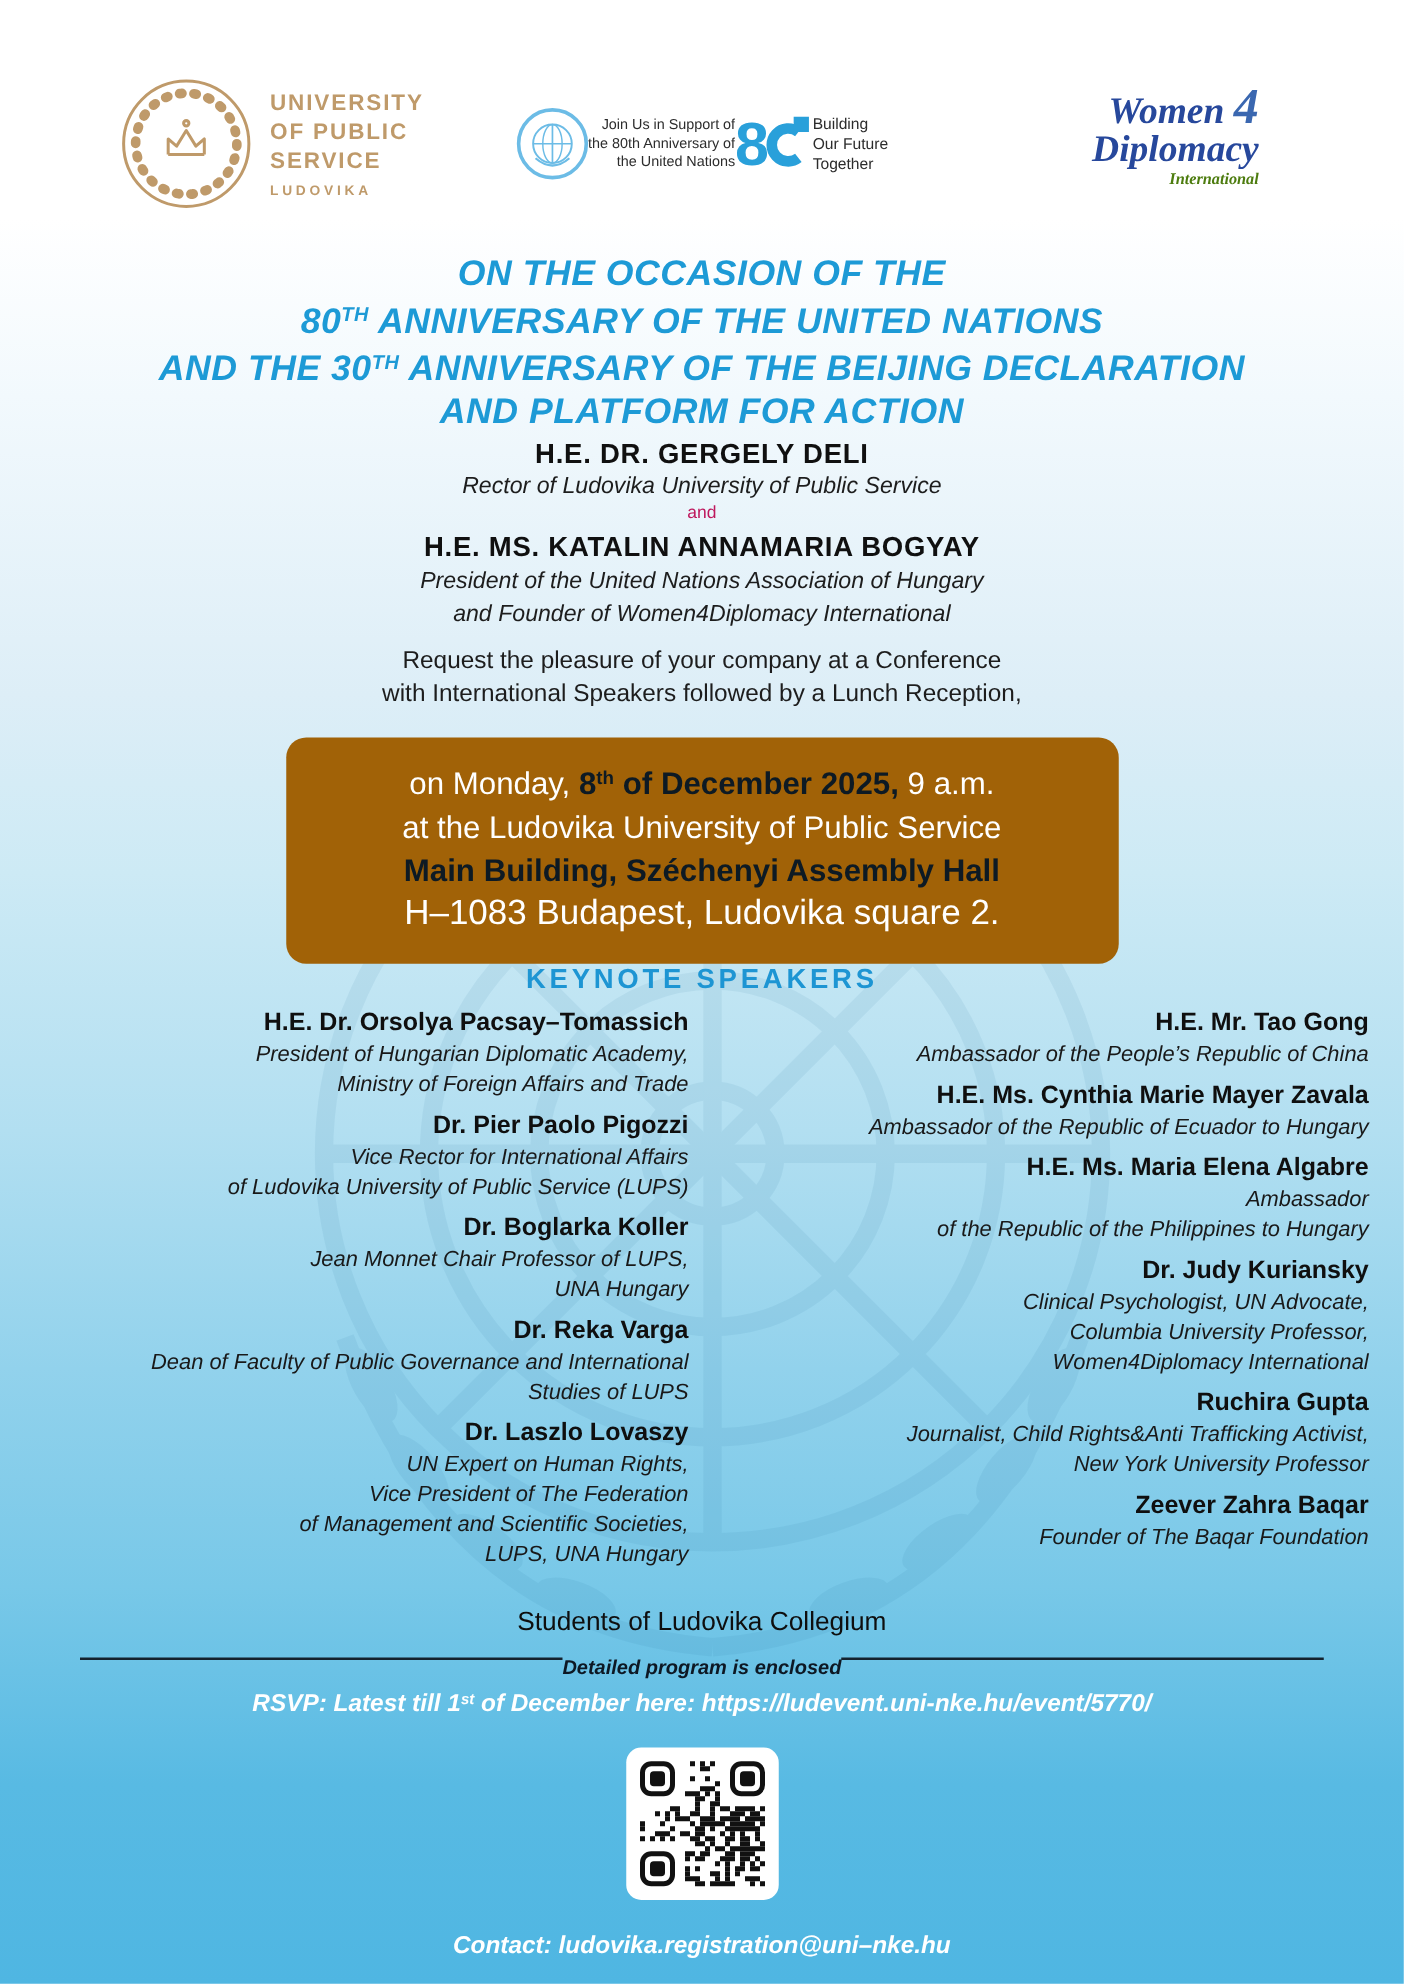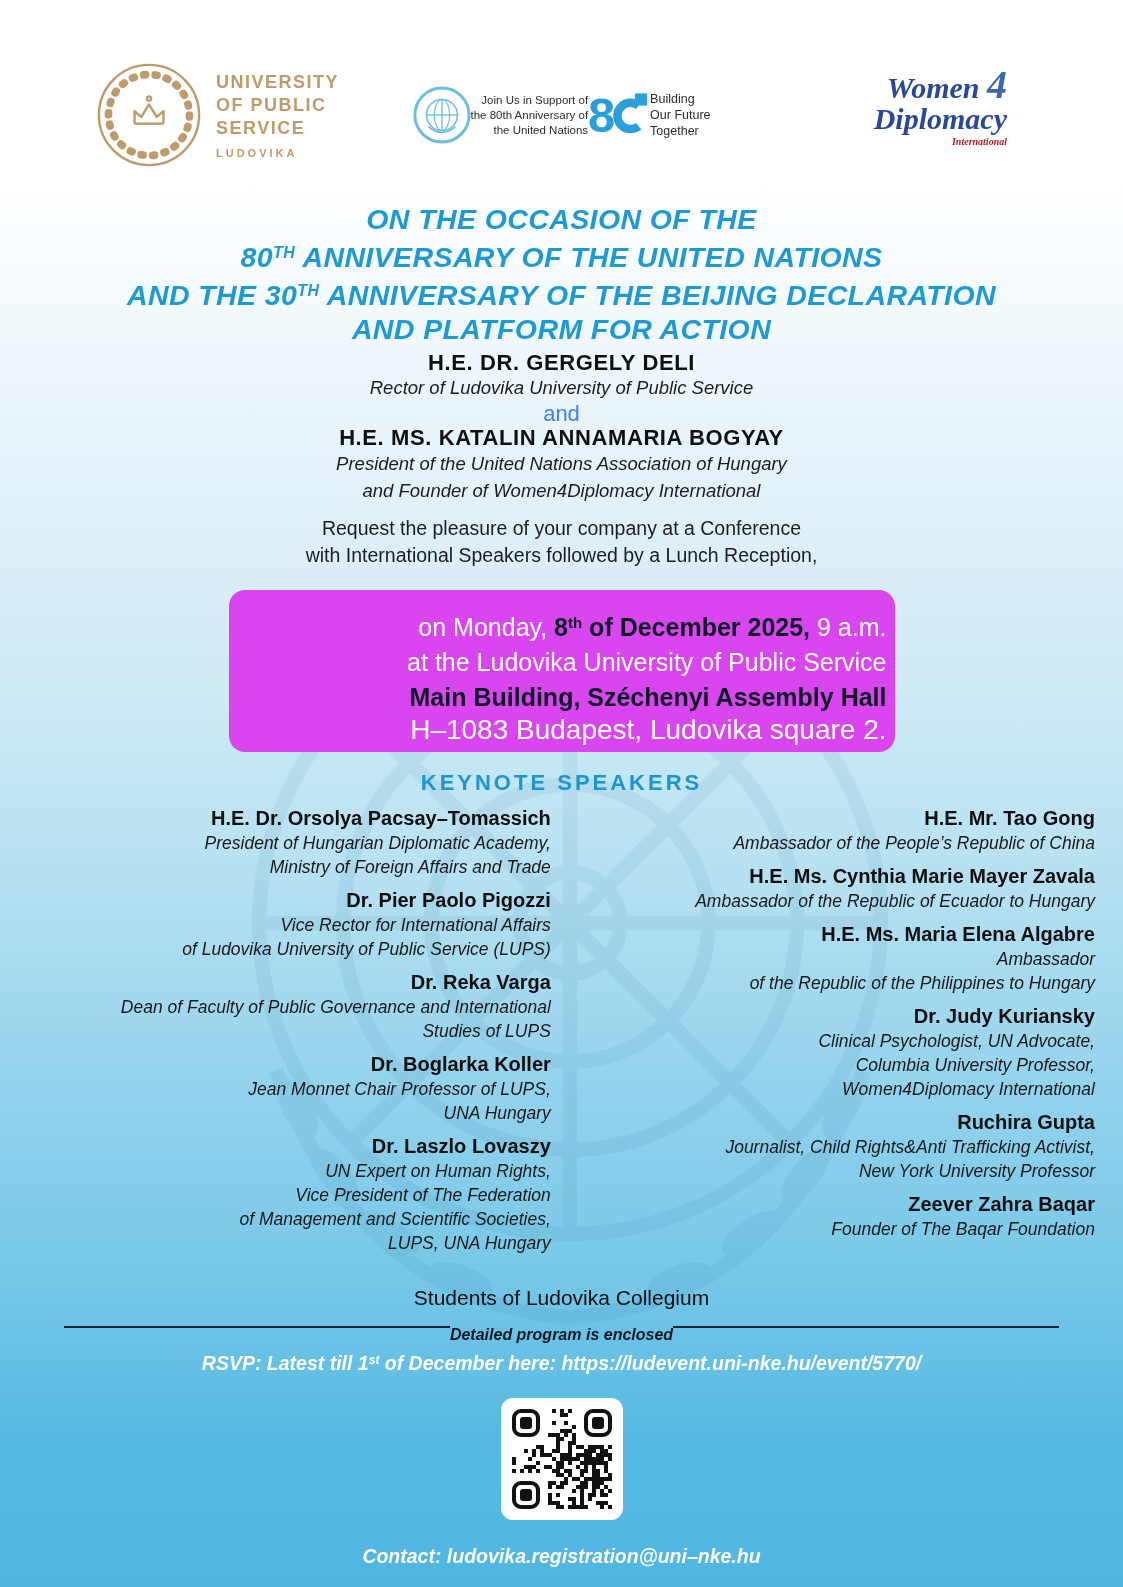--- a/index.html
+++ b/index.html
@@ -19,36 +19,36 @@
   .lud-title{color:#bf9a6a;font-weight:bold;font-size:18px;line-height:23px;letter-spacing:1.5px}
   .lud-sub{color:#bf9a6a;font-weight:bold;font-size:11px;letter-spacing:3px;margin-top:7px}
   .center-group{position:absolute;left:50%;transform:translateX(-50%);top:26px;display:flex;align-items:center;}
   .support{font-size:11.5px;line-height:15px;text-align:right;color:#2c2c2c}
   .slogan{font-size:12.5px;line-height:16px;text-align:left;color:#2c2c2c}
   .w4d{position:absolute;right:116px;top:10px;text-align:right;
        font-family:"Liberation Serif",serif;font-style:italic;font-weight:bold;color:#27489c}
   .w4d .l1{font-size:30px;line-height:30px}
   .w4d .four{font-size:40px;color:#3a67b0}
   .w4d .l2{font-size:30px;line-height:32px}
-  .w4d .l3{font-size:10px;line-height:14px;color:#b91c1c}
+  .w4d .l3{font-size:13px;line-height:14px;color:#4d7c0f}
 
   
   .title{top:202px;color:#1d9ad6;font-weight:bold;font-style:italic;font-size:28.5px;line-height:34px;letter-spacing:.4px}
   .title .sup{font-size:16px;vertical-align:9px}
 
   
   .host-name{font-weight:bold;font-size:22px;letter-spacing:.6px;color:#101010}
   .host-role{font-style:italic;font-size:18.5px;color:#1d1d1d}
-  .conj{font-size:22px;color:#3b82f6}
+  .conj{font-size:14px;color:#be185d}
   .invite{font-size:19.5px;line-height:28px;color:#1d1d1d}
 
   
   .event-box{position:absolute;z-index:2;top:590px;left:50%;transform:translateX(-50%);
-    width:650px;background:#d946ef;border-radius:16px;color:#ffffff;text-align:right;
-    padding:15px 8px 7px 8px;font-size:25px;line-height:35px}
+    width:650px;background:#a16207;border-radius:16px;color:#ffffff;text-align:center;
+    padding:15px 8px 26px 8px;font-size:25px;line-height:35px}
   .event-box .dark{color:#0d1a24;font-weight:bold}
   .event-box .dark .sup{font-size:15px;vertical-align:8px}
   .event-box .addr{font-size:28px;line-height:30px}
 
   
   .keynote-h{top:770px;color:#1d95d3;font-weight:bold;font-size:22px;letter-spacing:3px}
   .columns{position:absolute;z-index:2;top:806px;left:28px;right:28px;display:flex}
   .col{box-sizing:border-box}
   .col.left{width:49%}
   .col.right{width:51%}
@@ -188,28 +188,28 @@
       <div class="name">H.E. Dr. Orsolya Pacsay–Tomassich</div>
       <div class="desc">President of Hungarian Diplomatic Academy,
 Ministry of Foreign Affairs and Trade</div>
     </div>
     <div class="speaker">
       <div class="name">Dr. Pier Paolo Pigozzi</div>
       <div class="desc">Vice Rector for International Affairs
 of Ludovika University of Public Service (LUPS)</div>
     </div>
     <div class="speaker">
+      <div class="name">Dr. Boglarka Koller</div>
+      <div class="desc">Jean Monnet Chair Professor of LUPS,
+UNA Hungary</div>
+    </div>
+    <div class="speaker">
       <div class="name">Dr. Reka Varga</div>
       <div class="desc">Dean of Faculty of Public Governance and International
 Studies of LUPS</div>
-    </div>
-    <div class="speaker">
-      <div class="name">Dr. Boglarka Koller</div>
-      <div class="desc">Jean Monnet Chair Professor of LUPS,
-UNA Hungary</div>
     </div>
     <div class="speaker">
       <div class="name">Dr. Laszlo Lovaszy</div>
       <div class="desc">UN Expert on Human Rights,
 Vice President of The Federation
 of Management and Scientific Societies,
 LUPS, UNA Hungary</div>
     </div>
   </div>
   <div class="col right">

